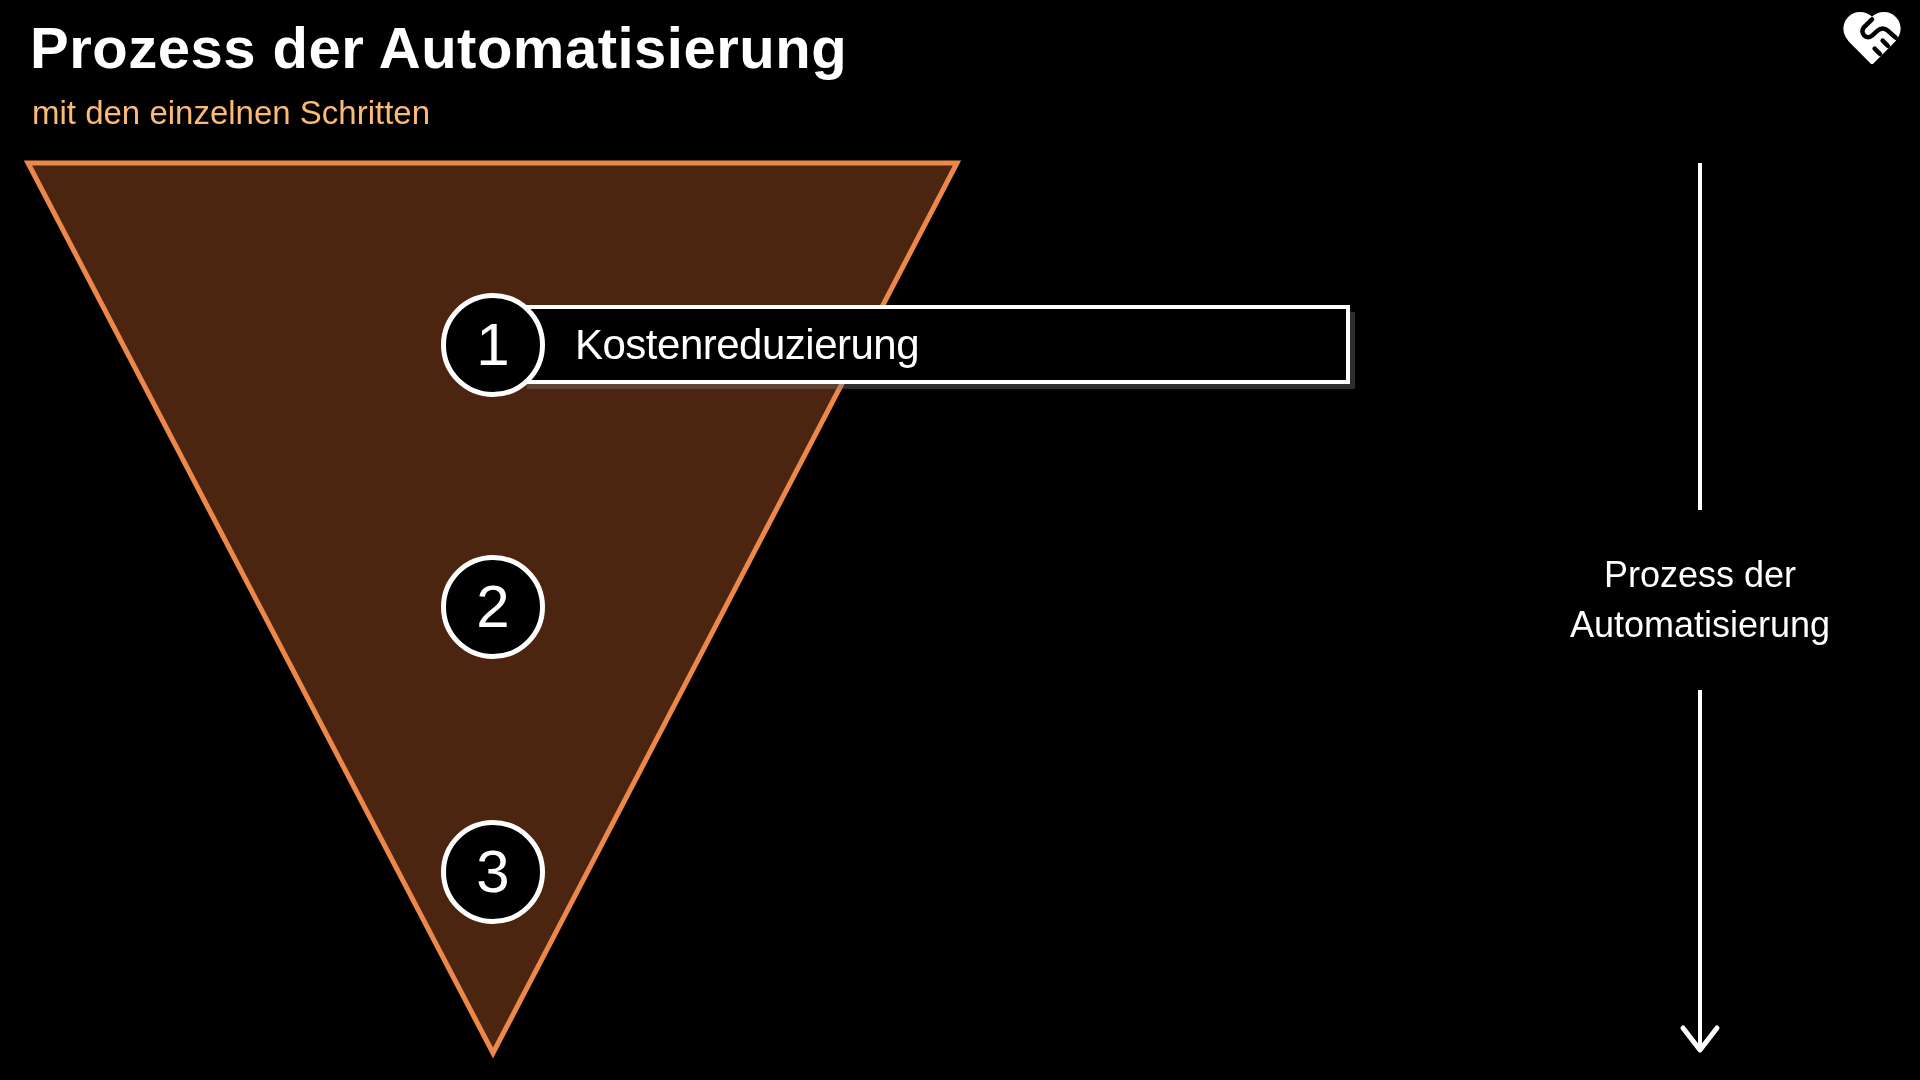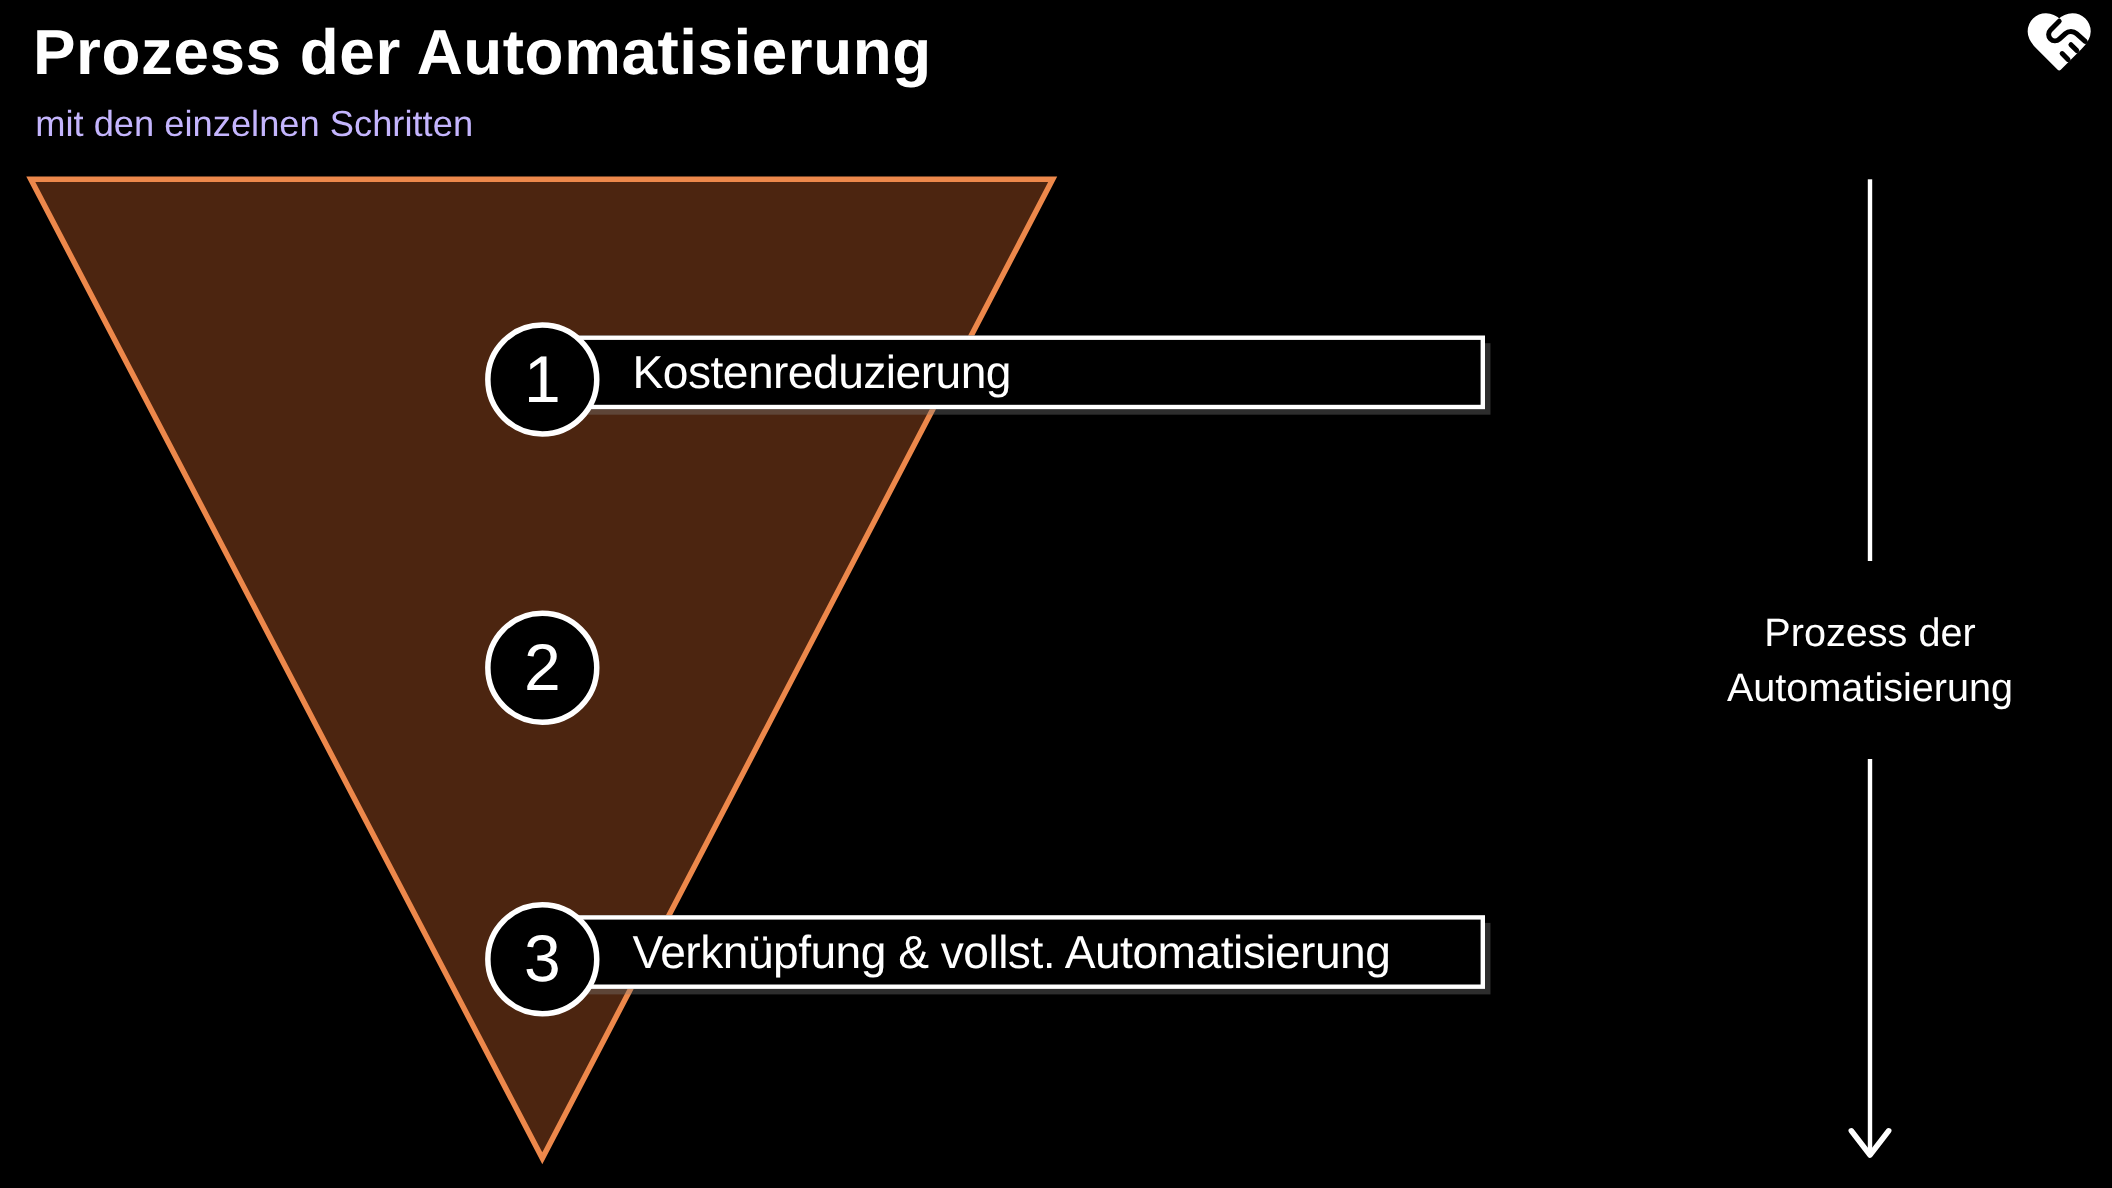--- a/index.html
+++ b/index.html
@@ -13,32 +13,32 @@
     background: #000; overflow: hidden;
   }
   
   .page-title {
     position: absolute; left: 30px; top: 14px;
     color: #fff; font-size: 58px; font-weight: 700; letter-spacing: 0.5px;
     white-space: nowrap;
   }
   .page-subtitle {
     position: absolute; left: 32px; top: 94px;
-    color: #c4b5fd; font-size: 33px; font-weight: 400;
+    color: #fdba74; font-size: 33px; font-weight: 400;
     white-space: nowrap;
   }
   .logo { position: absolute; left: 1840px; top: 6px; width: 64px; height: 64px; }
   
   .triangle-svg { position: absolute; left: 0; top: 0; width: 1920px; height: 1080px; }
   
   .step {
     position: absolute; left: 441px; height: 104px; width: 911px;
   }
   .step-box {
-    position: absolute; left: 79px; top: 12px; height: 67px; width: 830px;
+    position: absolute; left: 79px; top: 12px; height: 79px; width: 830px;
     background: #000; border: 4px solid #fff;
     box-shadow: 6px 6px 0 -1px rgba(130,130,130,0.35);
     display: flex; align-items: center;
     padding-left: 51px;
   }
   .step-label {
     color: #fff; font-size: 42px; letter-spacing: -0.5px; white-space: nowrap;
   }
   .step-circle {
     position: absolute; left: 0; top: 0; width: 104px; height: 104px;
@@ -90,23 +90,20 @@
     </div>
   </div>
 
   <div class="step step-2">
     <div class="step-circle">
       <span class="step-number">2</span>
     </div>
   </div>
 
   <div class="step step-3">
-    <div class="step-box">
-      <span class="step-label">Verknüpfung &amp; vollst. Automatisierung</span>
-    </div>
     <div class="step-circle">
       <span class="step-number">3</span>
     </div>
   </div>
 
   <div class="process-line-top"></div>
   <div class="process-arrow-label">Prozess der Automatisierung</div>
   <svg class="process-arrow-svg" viewBox="0 0 64 375" xmlns="http://www.w3.org/2000/svg">
     <line x1="32" y1="0" x2="32" y2="358" stroke="#fff" stroke-width="4"></line>
     <polyline points="15,338 32,360 49,338" fill="none" stroke="#fff" stroke-width="5" stroke-linecap="round" stroke-linejoin="round"></polyline>

